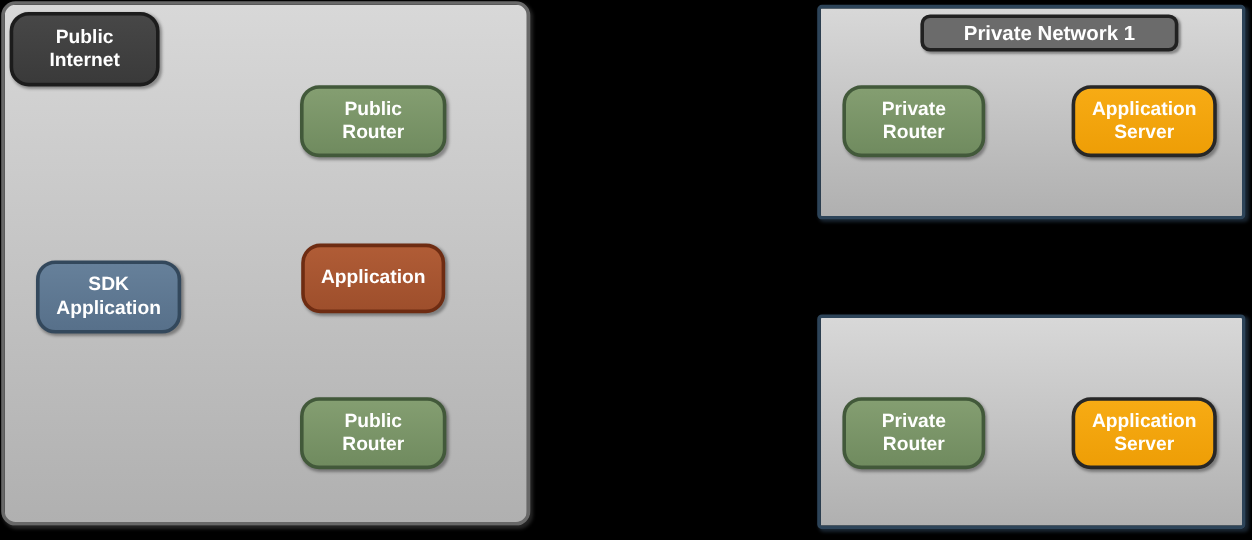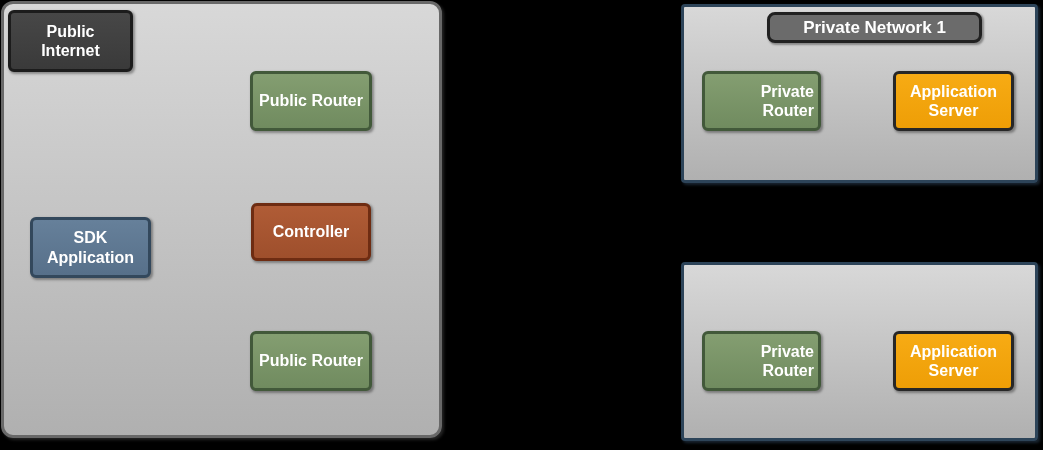--- a/index.html
+++ b/index.html
@@ -59,30 +59,30 @@
     justify-content: center;
     box-shadow: 1.5px 1.5px 2px rgba(0,0,0,0.35);
   }
   .network-1 .network-label { top: 5px; }
   .network-2 .network-label { top: 6px; }
 
   
   .node {
     position: absolute;
     box-sizing: border-box;
-    border-radius: 6px;
+    border-radius: 16px;
     color: var(--text, #ffffff);
     font-size: 16px;
     font-weight: bold;
     line-height: 1.2;
     text-align: center;
     display: flex;
     align-items: center;
     justify-content: center;
-    padding: 4px;
+    padding: 18px;
     box-shadow: 1.5px 1.5px 2.5px rgba(0,0,0,0.35);
   }
   .node-dark {
     background: linear-gradient(180deg, #474747 0%, #3a3a3a 100%);
     background-color: var(--dark-node-fill, #3f3f3f);
     border: 3px solid var(--dark-node-border, #1c1c1c);
   }
   .node-green {
     background: linear-gradient(180deg, #849e71 0%, #708b5f 100%);
     background-color: var(--green-fill, #7b9569);
@@ -106,35 +106,35 @@
   }
 
   
   .pos-public-internet      { left: 4px;   top: 6px;   width: 125px; height: 62px; }
   .pos-public-router-top    { left: 246px; top: 67px;  width: 122px; height: 60px; }
   .pos-sdk-application      { left: 26px;  top: 197px; width: 121px; height: 61px; }
   .pos-controller           { left: 247px; top: 199px; width: 120px; height: 58px; }
   .pos-public-router-bottom { left: 246px; top: 327px; width: 122px; height: 60px; }
 
   
-  .pos-private-router     { left: 18px;  top: 64px; width: 119px; height: 60px; text-align: right; }
+  .pos-private-router     { left: 18px;  top: 64px; width: 119px; height: 60px; }
   .pos-application-server { left: 209px; top: 64px; width: 121px; height: 60px; }
   .network-2 .pos-private-router,
   .network-2 .pos-application-server { top: 66px; }
 </style>
 </head>
 <body>
 
 <div class="canvas">
 
   <div class="zone-public">
     <div class="node node-dark pos-public-internet">Public Internet</div>
     <div class="node node-green pos-public-router-top">Public Router</div>
     <div class="node node-blue pos-sdk-application">SDK Application</div>
-    <div class="node node-rust pos-controller">Controller</div>
+    <div class="node node-rust pos-controller">Application</div>
     <div class="node node-green pos-public-router-bottom">Public Router</div>
   </div>
 
   <div class="network network-1">
     <div class="network-label">Private Network 1</div>
     <div class="node node-green pos-private-router">Private Router</div>
     <div class="node node-orange pos-application-server">Application Server</div>
   </div>
 
   <div class="network network-2">

